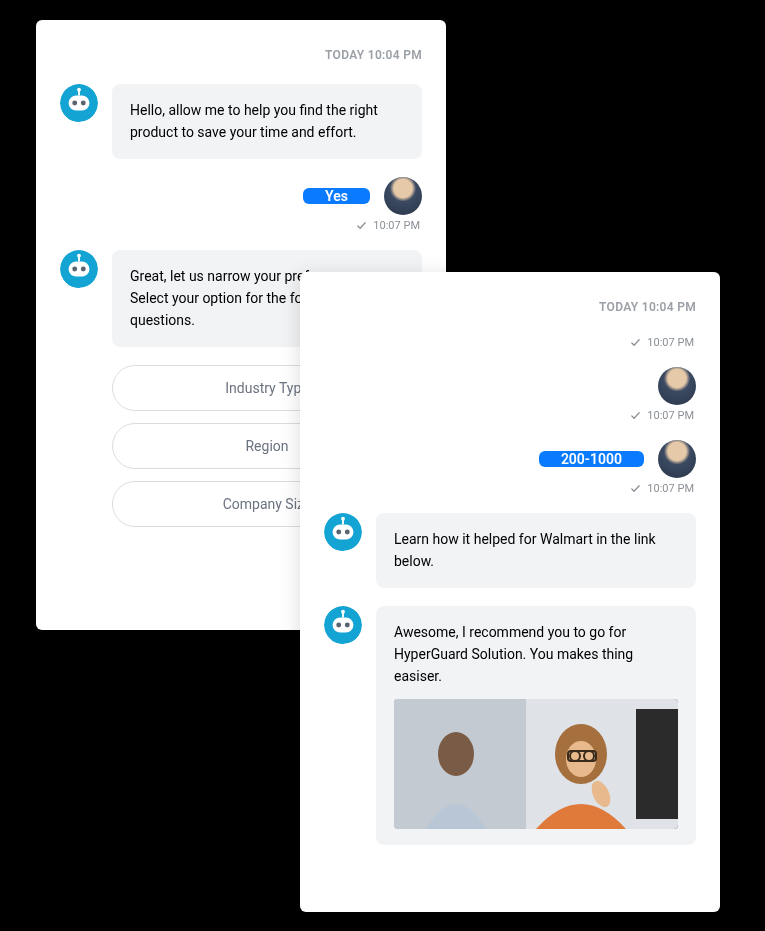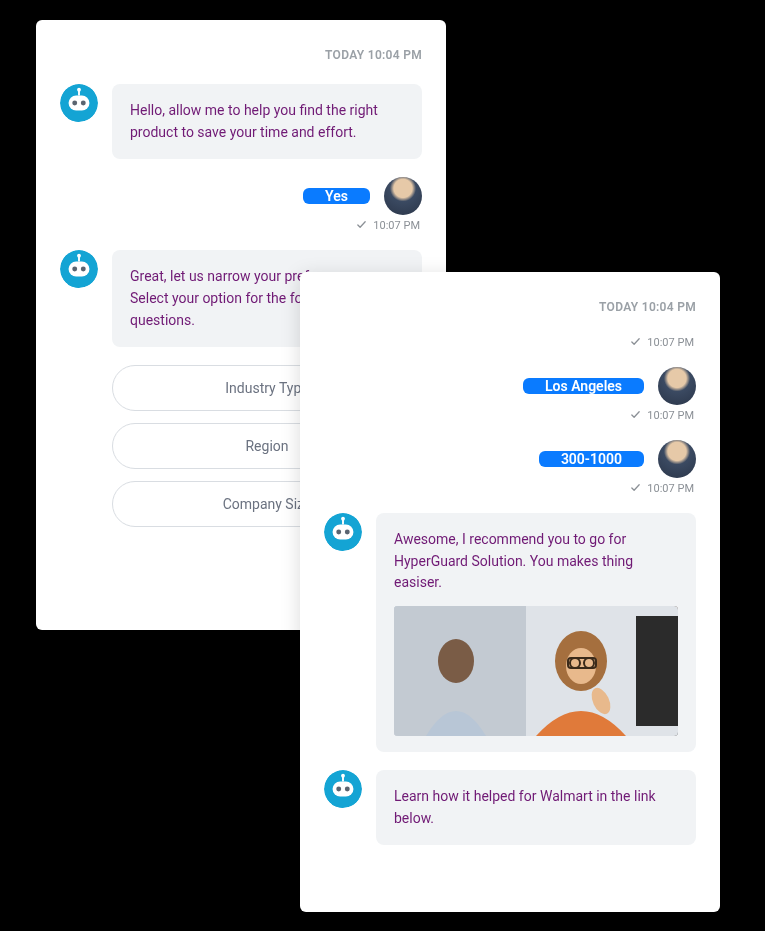--- a/index.html
+++ b/index.html
@@ -48,21 +48,21 @@
     width: 38px;
     height: 38px;
     flex-shrink: 0;
     position: relative;
   }
   .bot-avatar svg { width: 100%; height: 100%; display: block; }
   .bot-bubble {
     background: #f1f3f5;
     border-radius: 8px;
     padding: 16px 18px;
-    color: #701a75;
+    color: #000000;
     font-size: 14px;
     line-height: 1.55;
     flex: 1;
   }
   .bot-image {
     margin-top: 12px;
     height: 130px;
     border-radius: 4px;
     background: linear-gradient(100deg, #6e8294 0%, #c9cfd6 25%, #e7a87f 55%, #d58a5a 70%, #2e2e2e 100%);
     position: relative;
@@ -88,20 +88,21 @@
     height: 38px;
     border-radius: 50%;
     flex-shrink: 0;
     background: radial-gradient(circle at 50% 30%, #e6c9a8 0%, #e6c9a8 28%, #3b4a62 40%, #2a3548 100%);
     position: relative;
     overflow: hidden;
   }
   .msg-meta {
     display: flex;
     justify-content: flex-end;
+    align-items: center;
     gap: 6px;
     font-size: 11px;
     color: #8b9096;
     margin-bottom: 18px;
     padding-right: 2px;
   }
   .check-icon {
     width: 11px;
     height: 11px;
   }
@@ -200,39 +201,60 @@
   <div class="timestamp-header">TODAY 10:04 PM</div>
 
   <div class="msg-meta">
     <svg class="check-icon" viewBox="0 0 12 12">
         <path d="M2 6.5 L4.5 9 L10 3" stroke="#8b9096" stroke-width="1.4" fill="none" stroke-linecap="round" stroke-linejoin="round"></path>
       </svg>
     <span>10:07 PM</span>
   </div>
 
   <div class="row-user">
-    <div class="user-bubble">Los Angeles</div>
     <div class="user-avatar"></div>
   </div>
   <div class="msg-meta">
     <svg class="check-icon" viewBox="0 0 12 12">
         <path d="M2 6.5 L4.5 9 L10 3" stroke="#8b9096" stroke-width="1.4" fill="none" stroke-linecap="round" stroke-linejoin="round"></path>
       </svg>
     <span>10:07 PM</span>
   </div>
 
   <div class="row-user">
-    <div class="user-bubble">300-1000</div>
+    <div class="user-bubble">200-1000</div>
     <div class="user-avatar"></div>
   </div>
   <div class="msg-meta">
     <svg class="check-icon" viewBox="0 0 12 12">
         <path d="M2 6.5 L4.5 9 L10 3" stroke="#8b9096" stroke-width="1.4" fill="none" stroke-linecap="round" stroke-linejoin="round"></path>
       </svg>
     <span>10:07 PM</span>
+  </div>
+
+  <div class="row-bot">
+    <div class="bot-avatar">
+      <svg viewBox="0 0 40 40">
+          <defs>
+            <clipPath id="cR2">
+              <circle cx="20" cy="20" r="20"></circle>
+            </clipPath>
+          </defs>
+          <g clip-path="url(#cR2)">
+            <circle cx="20" cy="20" r="20" fill="#14a4d4"></circle>
+            <path d="M4 40 L20 26 L20 40 Z" fill="#14a4d4"></path>
+            <rect x="9" y="12" width="22" height="16" rx="8" fill="#fff"></rect>
+            <circle cx="15.5" cy="20" r="2.6" fill="#5a6470"></circle>
+            <circle cx="24.5" cy="20" r="2.6" fill="#5a6470"></circle>
+            <line x1="20" y1="12" x2="20" y2="7" stroke="#fff" stroke-width="2"></line>
+            <circle cx="20" cy="6" r="2" fill="#fff"></circle>
+          </g>
+        </svg>
+    </div>
+    <div class="bot-bubble">Learn how it helped for Walmart in the link below.</div>
   </div>
 
   <div class="row-bot">
     <div class="bot-avatar">
       <svg viewBox="0 0 40 40">
           <defs>
             <clipPath id="cR1">
               <circle cx="20" cy="20" r="20"></circle>
             </clipPath>
           </defs>
@@ -261,35 +283,13 @@
           <rect x="182" y="52" width="28" height="10" rx="3" fill="none" stroke="#3a2a1a" stroke-width="2"></rect>
           <circle cx="189" cy="57" r="5" fill="none" stroke="#3a2a1a" stroke-width="2"></circle>
           <circle cx="203" cy="57" r="5" fill="none" stroke="#3a2a1a" stroke-width="2"></circle>
           <path d="M150 130 Q 195 80 240 130 Z" fill="#e07a3a"></path>
           <ellipse cx="215" cy="95" rx="8" ry="14" fill="#e8b98c" transform="rotate(-25 215 95)"></ellipse>
         </svg>
       </div>
     </div>
   </div>
 
-  <div class="row-bot">
-    <div class="bot-avatar">
-      <svg viewBox="0 0 40 40">
-          <defs>
-            <clipPath id="cR2">
-              <circle cx="20" cy="20" r="20"></circle>
-            </clipPath>
-          </defs>
-          <g clip-path="url(#cR2)">
-            <circle cx="20" cy="20" r="20" fill="#14a4d4"></circle>
-            <path d="M4 40 L20 26 L20 40 Z" fill="#14a4d4"></path>
-            <rect x="9" y="12" width="22" height="16" rx="8" fill="#fff"></rect>
-            <circle cx="15.5" cy="20" r="2.6" fill="#5a6470"></circle>
-            <circle cx="24.5" cy="20" r="2.6" fill="#5a6470"></circle>
-            <line x1="20" y1="12" x2="20" y2="7" stroke="#fff" stroke-width="2"></line>
-            <circle cx="20" cy="6" r="2" fill="#fff"></circle>
-          </g>
-        </svg>
-    </div>
-    <div class="bot-bubble">Learn how it helped for Walmart in the link below.</div>
-  </div>
-
 </div>
 
 </body></html>

